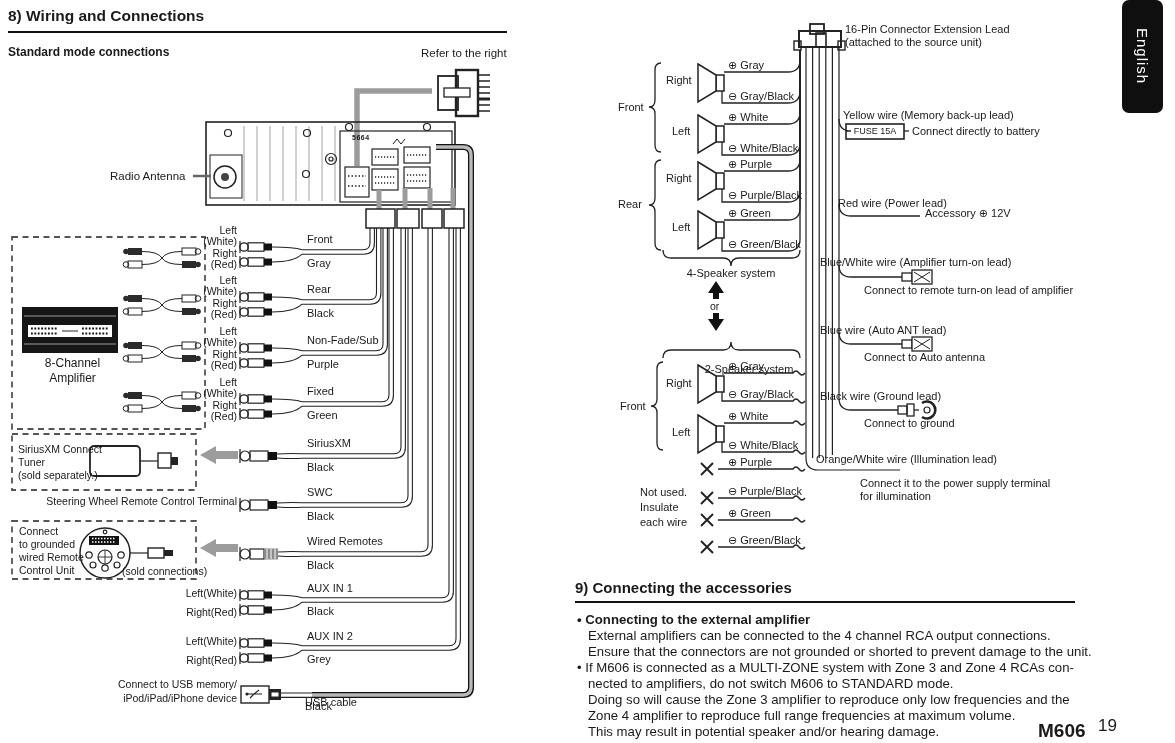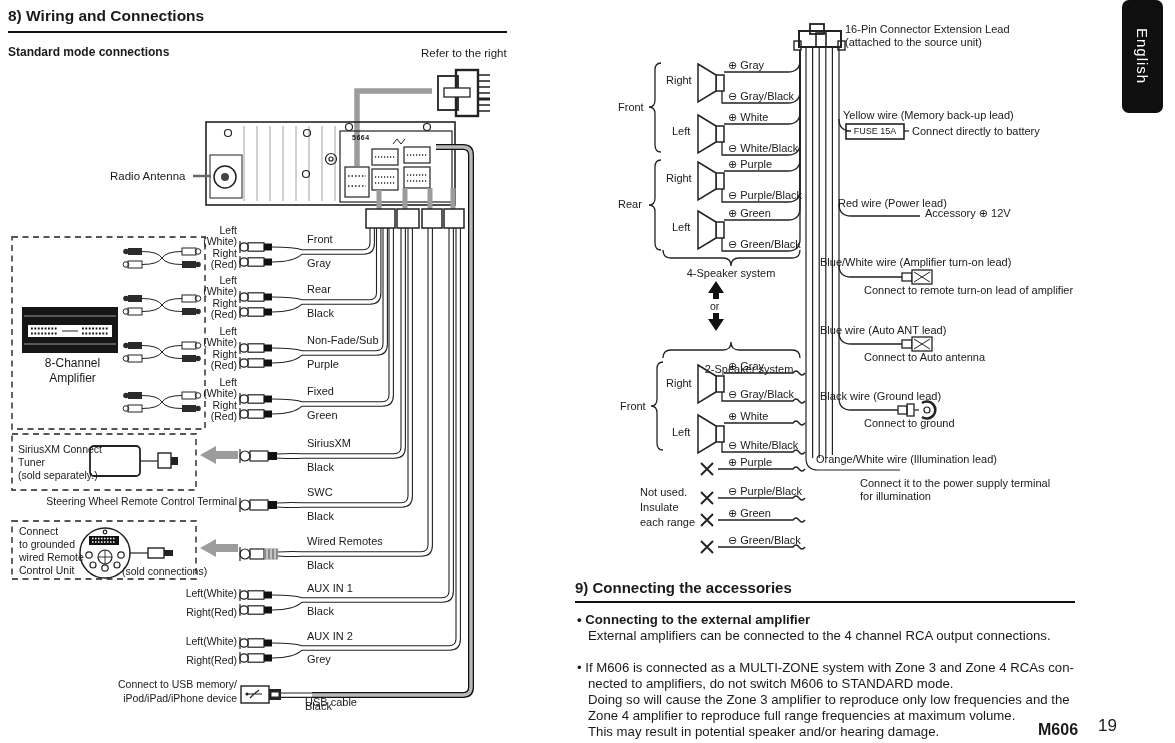--- a/index.html
+++ b/index.html
@@ -484,21 +484,21 @@
 <div class="lbl s11" style="left:728px;top:457px;">⊕ Purple</div>
 <div class="lbl s11" style="left:728px;top:486px;">⊖ Purple/Black</div>
 <div class="lbl s11" style="left:728px;top:508px;">⊕ Green</div>
 <div class="lbl s11" style="left:728px;top:535px;">⊖ Green/Black</div>
 
 <div class="lbl s11" style="left:666px;top:378px;">Right</div>
 <div class="lbl s11" style="left:672px;top:427px;">Left</div>
 <div class="lbl s11" style="left:620px;top:401px;">Front</div>
 <div class="lbl s11" style="left:640px;top:487px;">Not used.</div>
 <div class="lbl s11" style="left:640px;top:502px;">Insulate</div>
-<div class="lbl s11" style="left:640px;top:517px;">each range</div>
+<div class="lbl s11" style="left:640px;top:517px;">each wire</div>
 
 <div class="lbl s11" style="left:843px;top:110px;">Yellow wire (Memory back-up lead)</div>
 <div class="fuse">FUSE 15A</div>
 <div class="lbl s11" style="left:912px;top:126px;">Connect directly to battery</div>
 
 <div class="lbl s11" style="left:838px;top:198px;">Red wire (Power lead)</div>
 <div class="lbl s11" style="left:925px;top:208px;">Accessory ⊕ 12V</div>
 
 <div class="lbl s11" style="left:820px;top:257px;">Blue/White wire (Amplifier turn-on lead)</div>
 <div class="lbl s11" style="left:864px;top:285px;">Connect to remote turn-on lead of amplifier</div>
@@ -510,22 +510,23 @@
 <div class="lbl s11" style="left:864px;top:418px;">Connect to ground</div>
 
 <div class="lbl s11" style="left:816px;top:454px;">Orange/White wire (Illumination lead)</div>
 <div class="lbl s11" style="left:860px;top:478px;">Connect it to the power supply terminal</div>
 <div class="lbl s11" style="left:860px;top:491px;">for illumination</div>
 
 <div class="lbl b" style="left:575px;top:580px;font-size:15px;">9) Connecting the accessories</div>
 <div class="rule" style="left:575px;top:601px;width:500px;"></div>
 <div class="txtline b" style="left:577px;top:612px;">• Connecting to the external amplifier</div>
 <div class="txtline" style="left:588px;top:628px;">External amplifiers can be connected to the 4 channel RCA output connections.</div>
+<div class="txtline" style="left:588px;top:644px;">Ensure that the connectors are not grounded or shorted to prevent damage to the unit.</div>
 <div class="txtline" style="left:577px;top:660px;">• If M606 is connected as a MULTI-ZONE system with Zone 3 and Zone 4 RCAs con-</div>
 <div class="txtline" style="left:588px;top:676px;">nected to amplifiers, do not switch M606 to STANDARD mode.</div>
 <div class="txtline" style="left:588px;top:692px;">Doing so will cause the Zone 3 amplifier to reproduce only low frequencies and the</div>
 <div class="txtline" style="left:588px;top:708px;text-align:right;">Zone 4 amplifier to reproduce full range frequencies at maximum volume.</div>
 <div class="txtline" style="left:588px;top:724px;">This may result in potential speaker and/or hearing damage.</div>
 
-<div class="lbl" style="left:1038px;top:721px;font-size:16px;font-weight:600;">M606</div>
+<div class="lbl" style="left:1038px;top:721px;font-size:19px;font-weight:600;">M606</div>
 <div class="lbl" style="left:1098px;top:717px;font-size:17px;">19</div>
 
 </div>
 
 </body></html>

